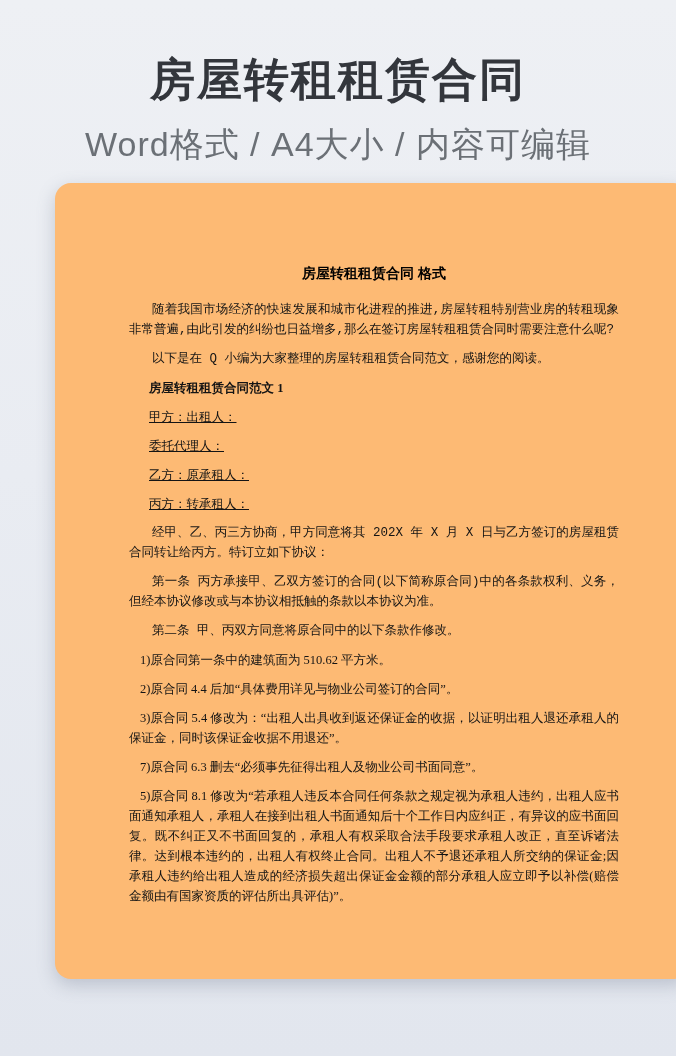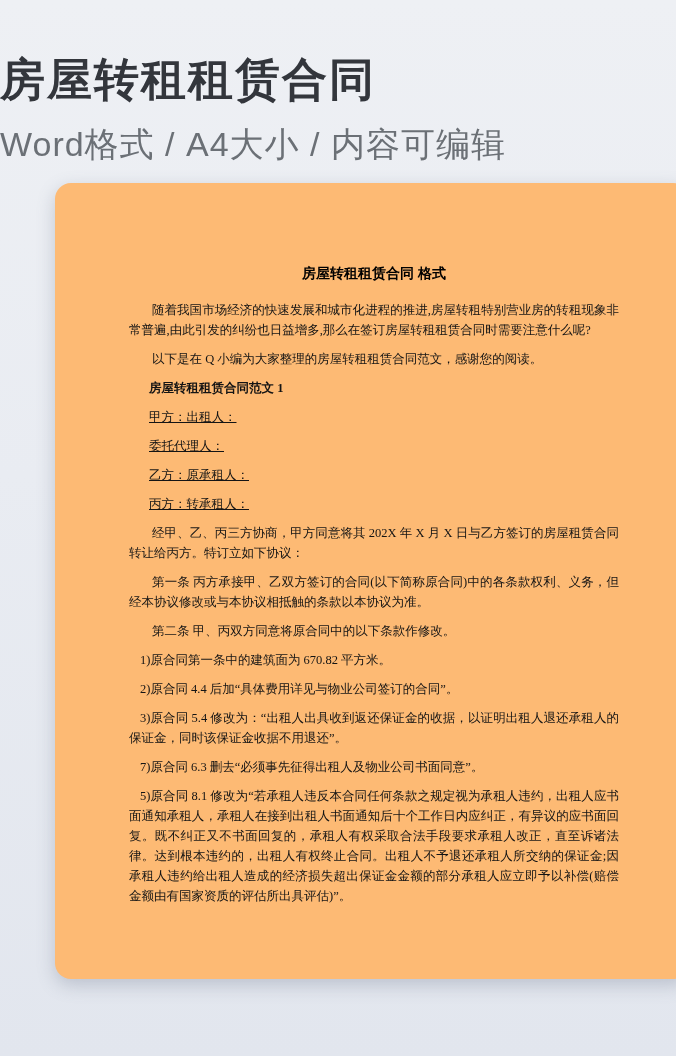--- a/index.html
+++ b/index.html
@@ -3,21 +3,21 @@
 <meta charset="utf-8">
 <style>
   html, body { margin: 0; padding: 0; }
   body {
     width: 676px; height: 1056px;
     background: linear-gradient(180deg, #eef0f4 0%, #e9ecf2 45%, #e2e6ee 100%);
     overflow: hidden;
     font-family: "Liberation Sans", "DejaVu Sans", sans-serif;
     position: relative;
   }
-  .header { padding-top: 50px; text-align: left; }
+  .header { padding-top: 50px; text-align: center; }
   .header h1 {
     margin: 0;
     font-size: 45px;
     font-weight: 900;
     color: #33363c;
     letter-spacing: 2px;
   }
   .header .subtitle {
     margin-top: 12px;
     font-size: 34px;
@@ -43,21 +43,21 @@
   .page-inner p { margin: 0 0 9px 0; }
   .t-title {
     text-align: center;
     font-weight: 700;
     font-size: 14px;
     font-family: "Liberation Sans", "DejaVu Sans", sans-serif;
     color: #000;
     margin-bottom: 17px !important;
   }
   .t-heading { font-weight: 700; text-indent: 20px; }
-  .t-para  { text-indent: 23px; }
+  .t-para  { text-indent: 23px; font-family: Liberation Mono, monospace; }
   .t-field { text-indent: 20px; text-decoration: underline; }
   .t-item  { text-indent: 11px; }
 </style>
 </head>
 <body>
 
 <div class="canvas">
 
   <div class="header">
     <h1>房屋转租租赁合同</h1>
@@ -70,21 +70,21 @@
       <p class="t-para">随着我国市场经济的快速发展和城市化进程的推进,房屋转租特别营业房的转租现象非常普遍,由此引发的纠纷也日益增多,那么在签订房屋转租租赁合同时需要注意什么呢?</p>
       <p class="t-para">以下是在 Q 小编为大家整理的房屋转租租赁合同范文，感谢您的阅读。</p>
       <p class="t-heading">房屋转租租赁合同范文 1</p>
       <p class="t-field">甲方：出租人：</p>
       <p class="t-field">委托代理人：</p>
       <p class="t-field">乙方：原承租人：</p>
       <p class="t-field">丙方：转承租人：</p>
       <p class="t-para">经甲、乙、丙三方协商，甲方同意将其 202X 年 X 月 X 日与乙方签订的房屋租赁合同转让给丙方。特订立如下协议：</p>
       <p class="t-para">第一条 丙方承接甲、乙双方签订的合同(以下简称原合同)中的各条款权利、义务，但经本协议修改或与本协议相抵触的条款以本协议为准。</p>
       <p class="t-para">第二条 甲、丙双方同意将原合同中的以下条款作修改。</p>
-      <p class="t-item">1)原合同第一条中的建筑面为 670.82 平方米。</p>
+      <p class="t-item">1)原合同第一条中的建筑面为 510.62 平方米。</p>
       <p class="t-item">2)原合同 4.4 后加“具体费用详见与物业公司签订的合同”。</p>
       <p class="t-item">3)原合同 5.4 修改为：“出租人出具收到返还保证金的收据，以证明出租人退还承租人的保证金，同时该保证金收据不用退还”。</p>
       <p class="t-item">7)原合同 6.3 删去“必须事先征得出租人及物业公司书面同意”。</p>
       <p class="t-item">5)原合同 8.1 修改为“若承租人违反本合同任何条款之规定视为承租人违约，出租人应书面通知承租人，承租人在接到出租人书面通知后十个工作日内应纠正，有异议的应书面回复。既不纠正又不书面回复的，承租人有权采取合法手段要求承租人改正，直至诉诸法律。达到根本违约的，出租人有权终止合同。出租人不予退还承租人所交纳的保证金;因承租人违约给出租人造成的经济损失超出保证金金额的部分承租人应立即予以补偿(赔偿金额由有国家资质的评估所出具评估)”。</p>
     </div>
   </div>
 
 </div>
 
 </body></html>

